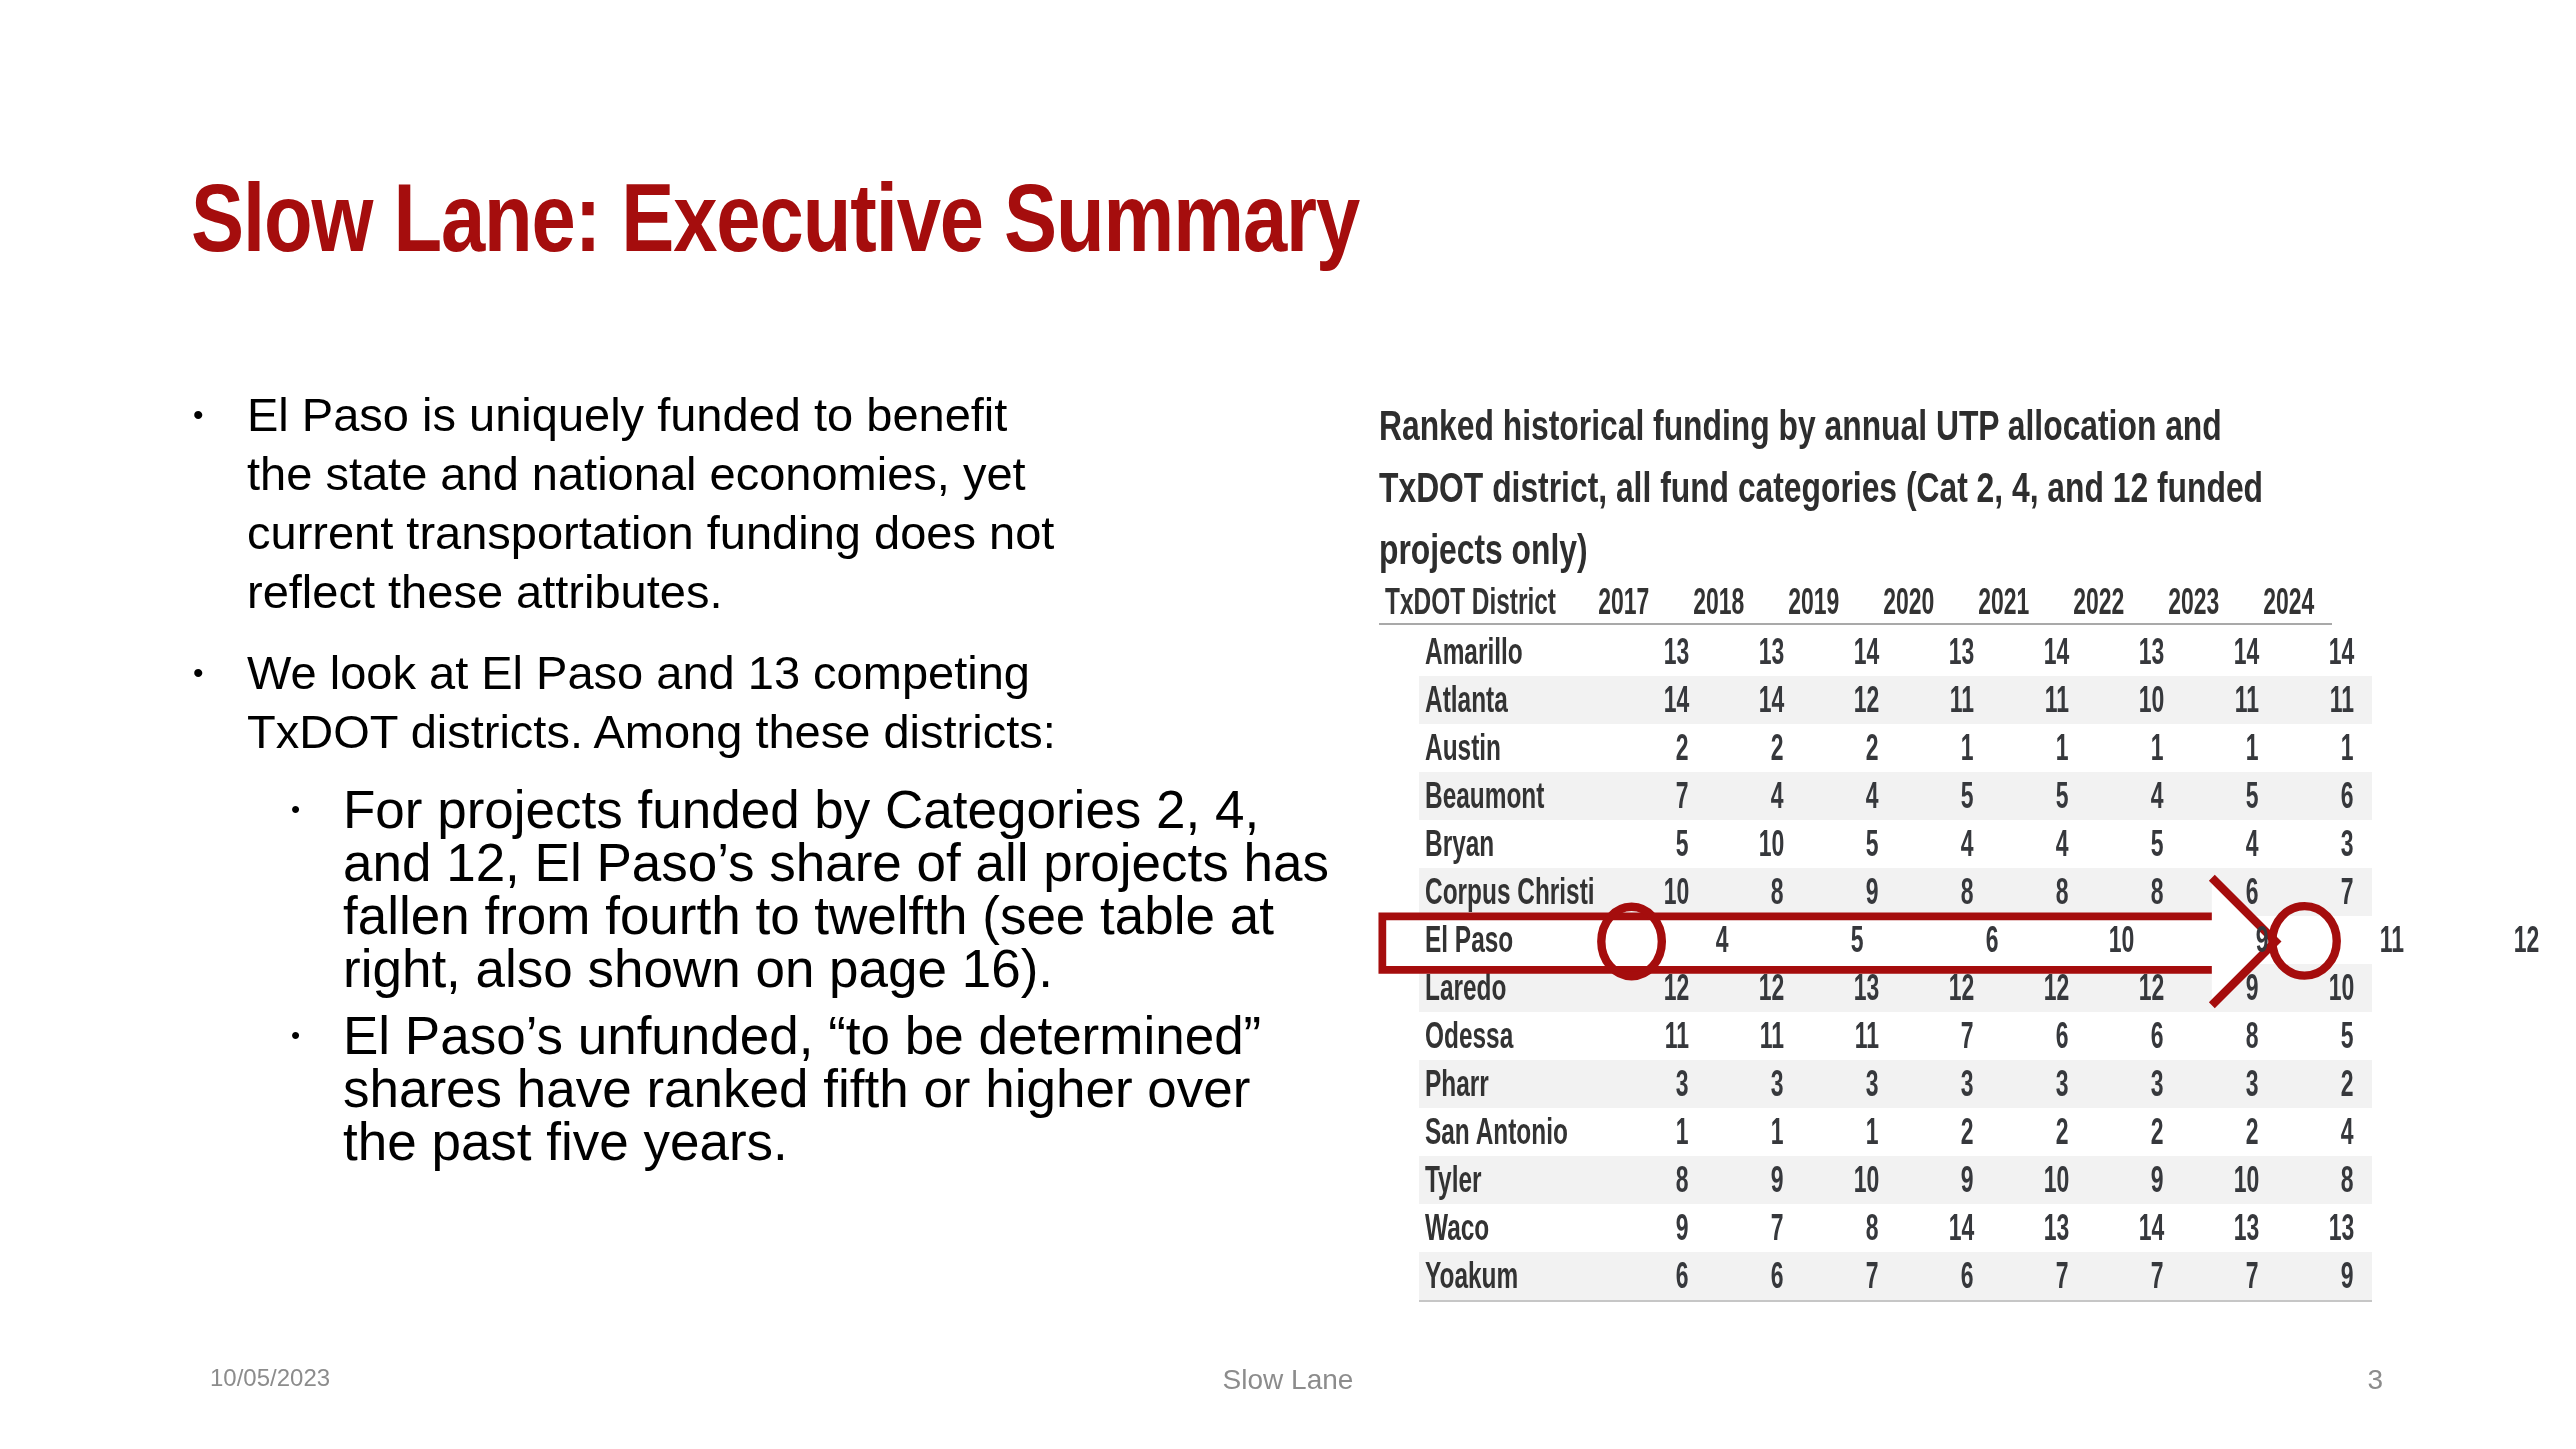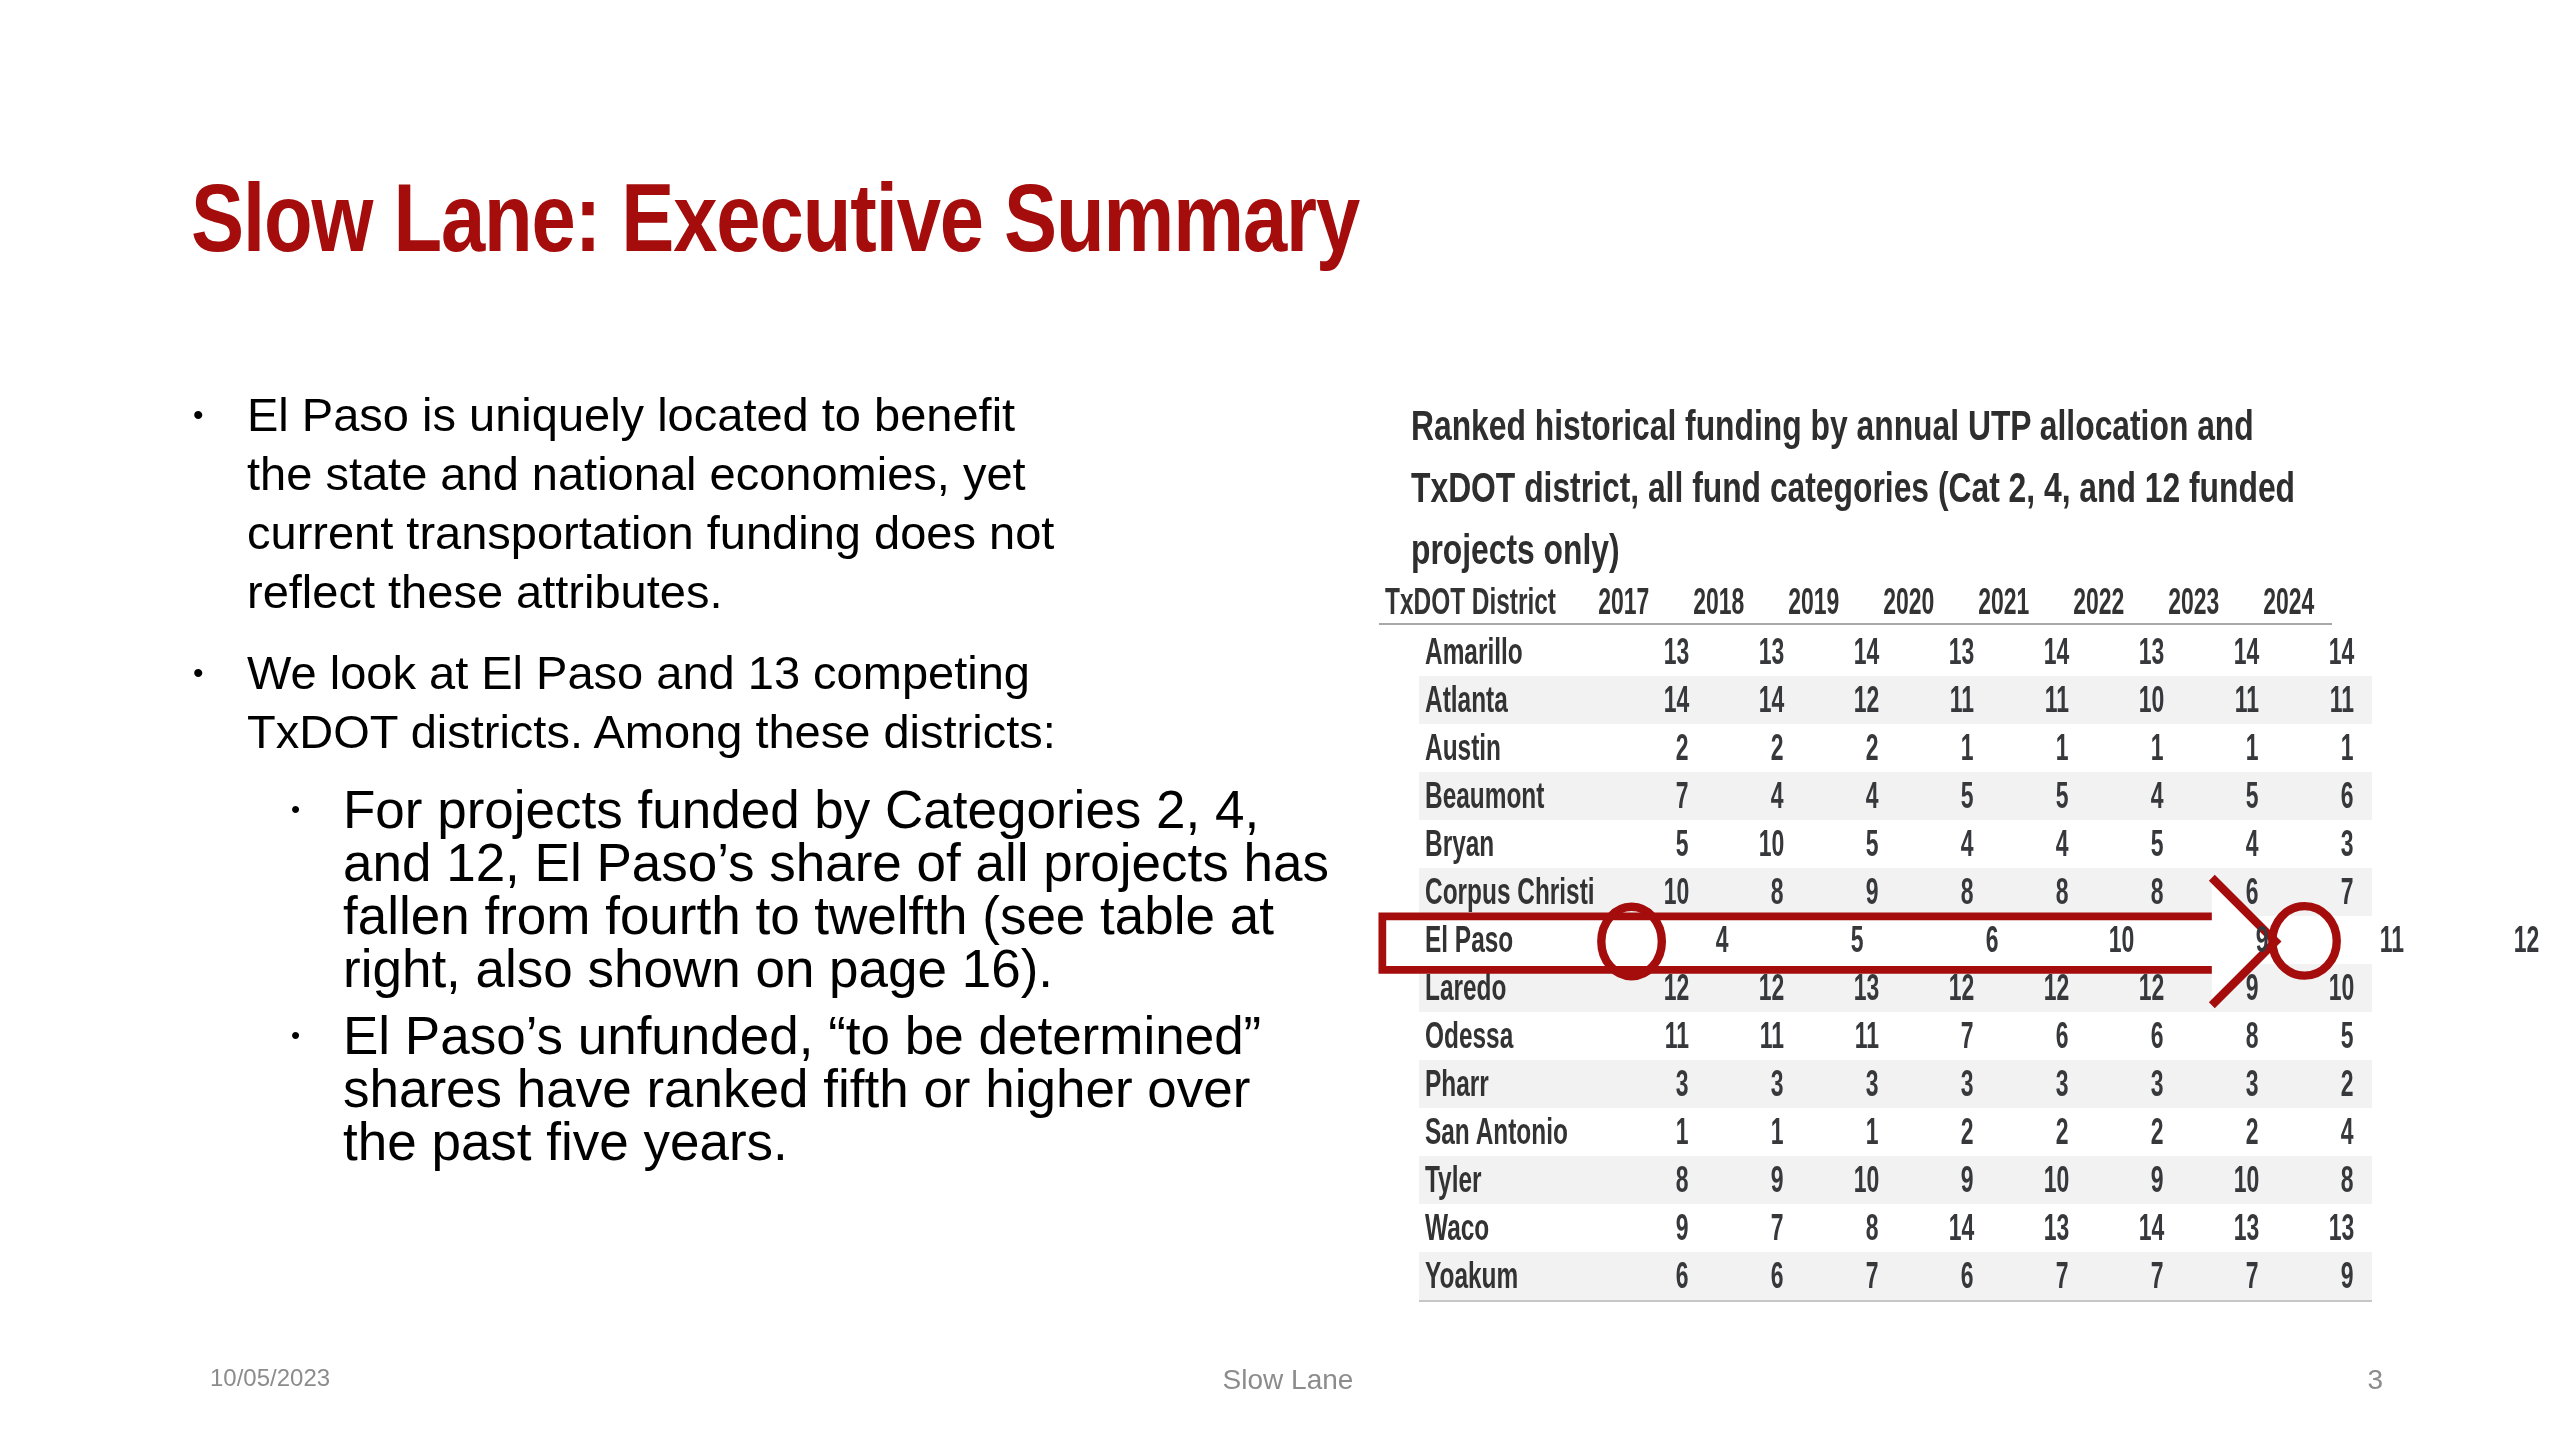--- a/index.html
+++ b/index.html
@@ -15,21 +15,21 @@
   .bullet{display:flex;align-items:flex-start;margin-bottom:22px;}
   .bullet.lvl1 .dot{width:54px;flex:none;font-size:30px;line-height:59px;}
   .bullet.lvl1 .line{font-size:47px;line-height:59px;white-space:nowrap;}
   .bullet.lvl2{margin-left:98px;margin-bottom:14px;}
   .bullet.lvl2 .dot{width:52px;flex:none;font-size:26px;line-height:53px;}
   .bullet.lvl2 .line{font-size:53px;line-height:53px;white-space:nowrap;}
   .bullet.lvl1 + .bullet.lvl2{margin-top:7.7px;}
 
   
   .tbl-title{position:absolute;left:1379px;top:394px;width:979px;font-weight:700;color:#2E2E2E;}
-  .tbl-title .tline{font-size:43px;line-height:62px;white-space:nowrap;margin-left:32px;}
+  .tbl-title .tline{font-size:43px;line-height:62px;white-space:nowrap;}
   .tbl-title .tline span{display:inline-block;transform:scaleX(0.74);transform-origin:0 50%;}
 
   .thead{position:absolute;left:1379px;top:580px;width:953px;height:45px;display:flex;box-sizing:border-box;
          padding-right:15.5px;border-bottom:2.6px solid #A9A9A9;font-weight:700;color:#333333;}
   .tbody{position:absolute;left:1379px;top:628px;width:953px;border-bottom:2.6px solid #C6C6C6;margin-left:40px;}
   .trow{height:48px;display:flex;box-sizing:border-box;padding-right:15.5px;}
   .trow.shade{background:#F2F2F2;}
   .trow.hi{position:relative;z-index:25;gap:40px;}
   .cell-label{width:175px;flex:none;padding-left:6.4px;box-sizing:border-box;text-align:left;
               font-size:37px;line-height:48px;font-weight:700;color:#333333;white-space:nowrap;}
@@ -51,21 +51,21 @@
 <body>
 
 <div class="slide">
 
   <div class="title"><span>Slow Lane: Executive Summary</span></div>
 
   <div class="bullets">
       <div class="bullet lvl1">
         <span class="dot">•</span>
         <div class="lines">
-          <div class="line">El Paso is uniquely located to benefit</div>
+          <div class="line">El Paso is uniquely funded to benefit</div>
           <div class="line">the state and national economies, yet</div>
           <div class="line">current transportation funding does not</div>
           <div class="line">reflect these attributes.</div>
         </div>
       </div>
       <div class="bullet lvl1">
         <span class="dot">•</span>
         <div class="lines">
           <div class="line">We look at El Paso and 13 competing</div>
           <div class="line">TxDOT districts. Among these districts:</div>

